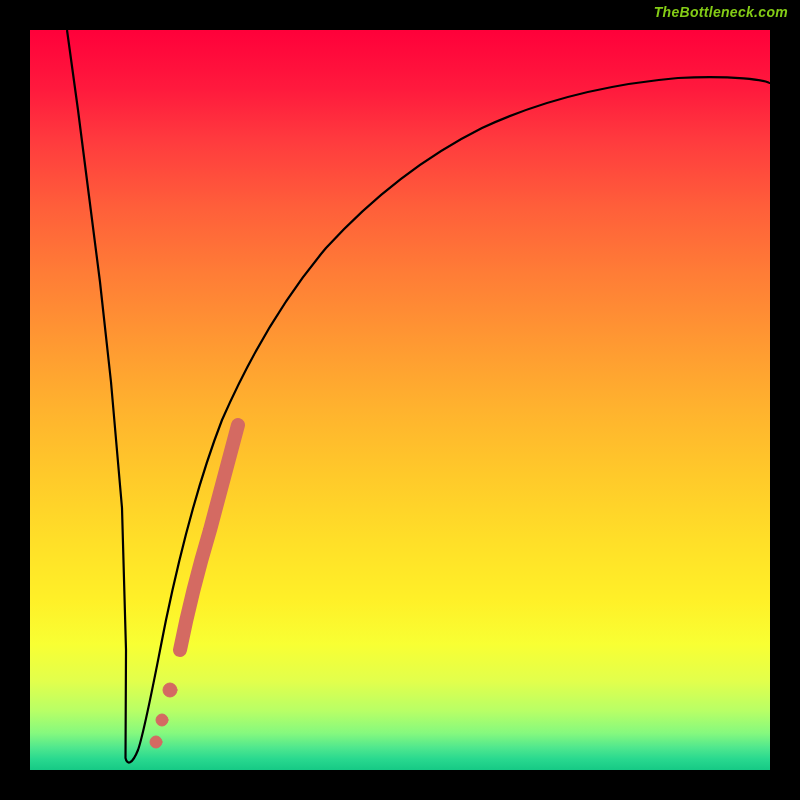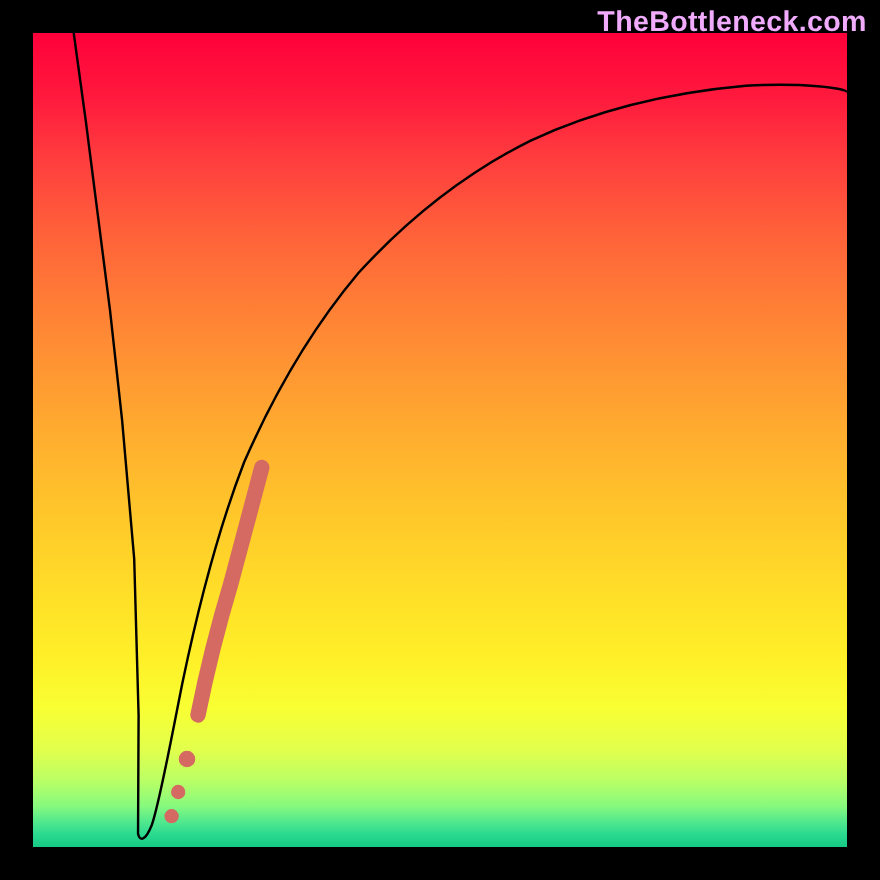--- a/index.html
+++ b/index.html
@@ -50,25 +50,26 @@
     left: 0;
     top: 0;
     width: 740px;
     height: 740px;
     overflow: visible;
   }
   .watermark {
     position: absolute;
     top: 4px;
     right: 12px;
-    color: #f0abfc;
-    font-size: 26px;
+    color: #84cc16;
+    font-size: 14px;
     font-weight: 600;
     letter-spacing: 0.3px;
     user-select: none;
+    font-style: italic;
   }
 </style>
 </head>
 <body>
 
 <div class="frame">
   <div class="watermark">TheBottleneck.com</div>
 
   <div class="plot">
     <svg viewBox="0 0 740 740">

